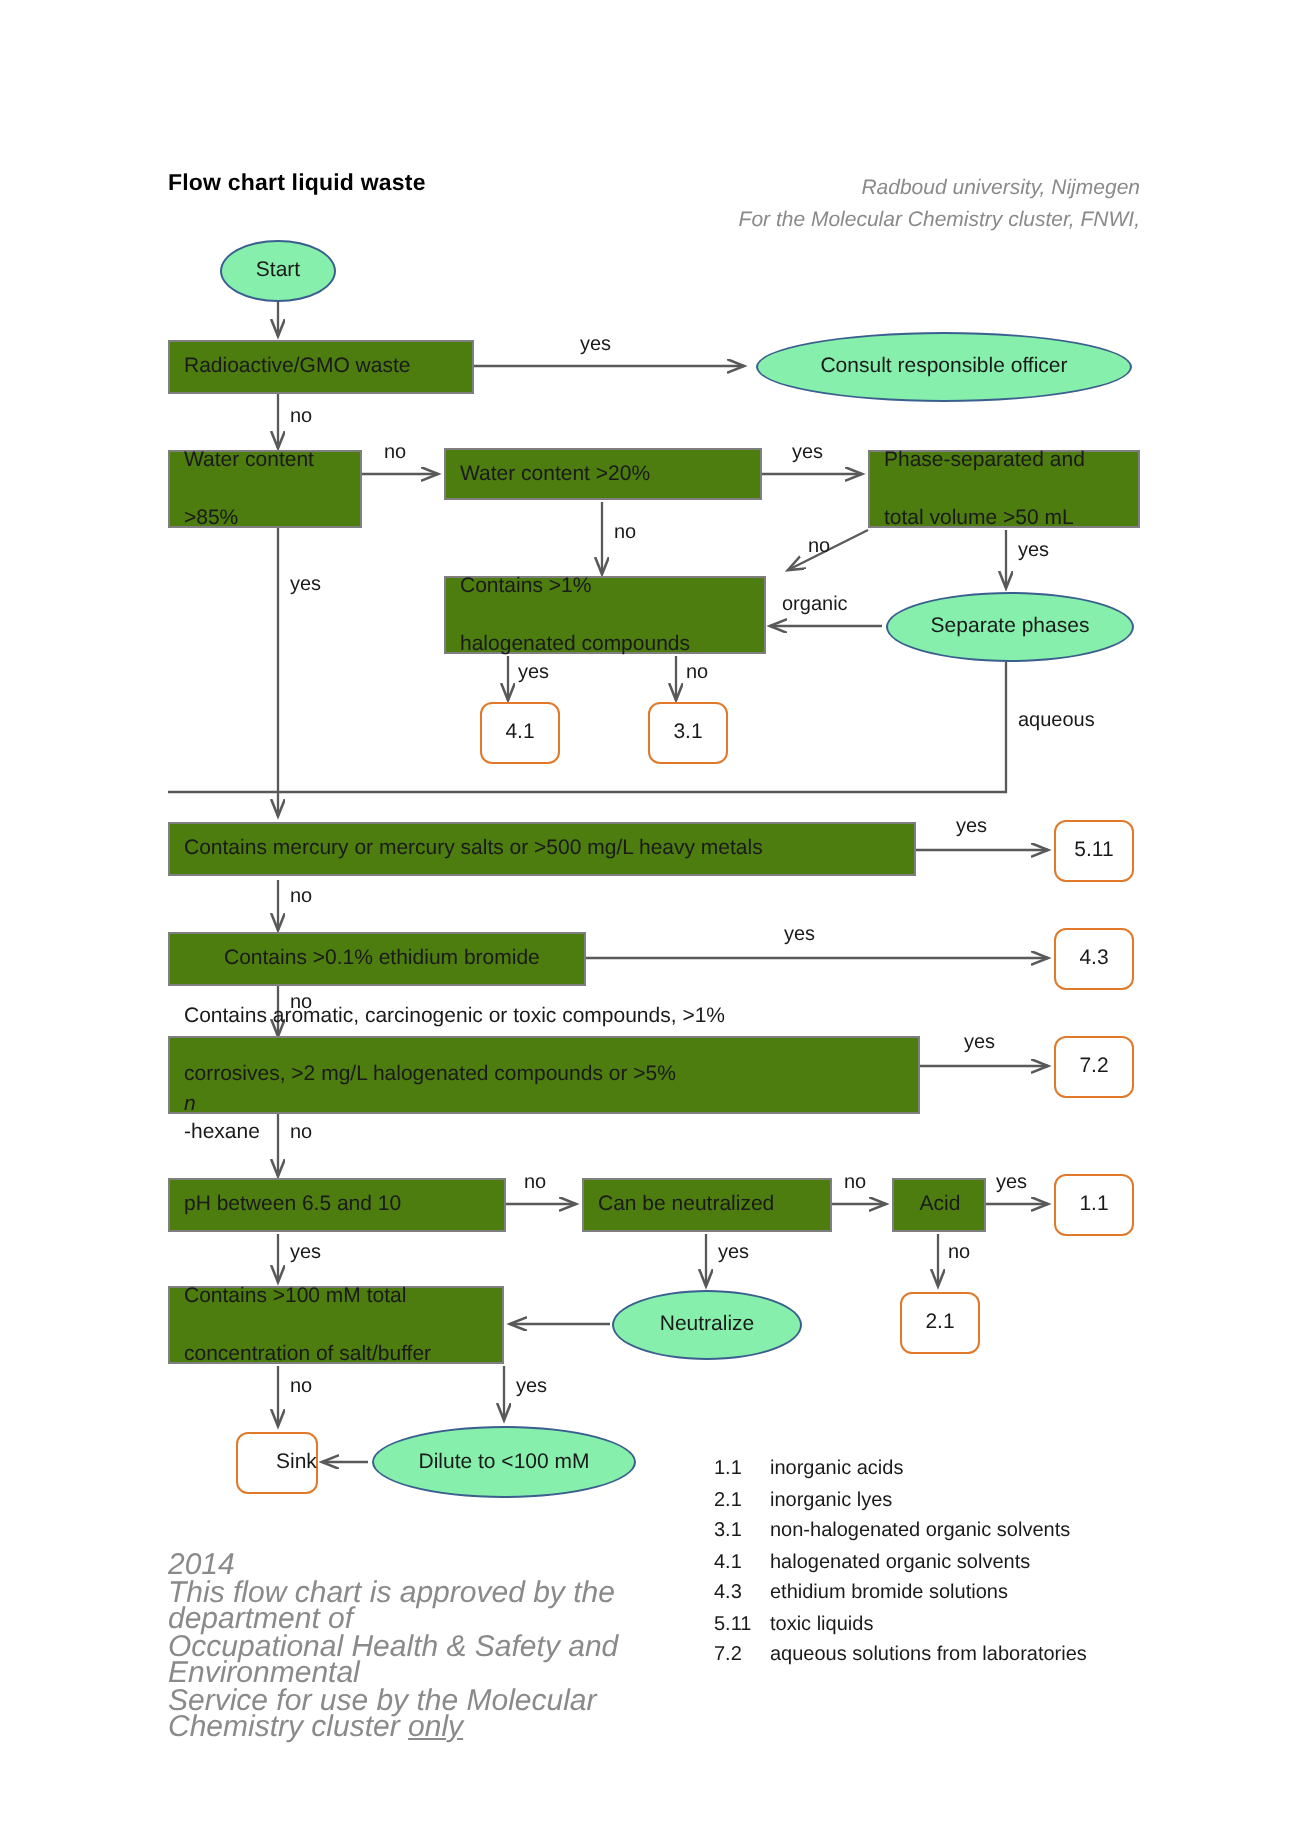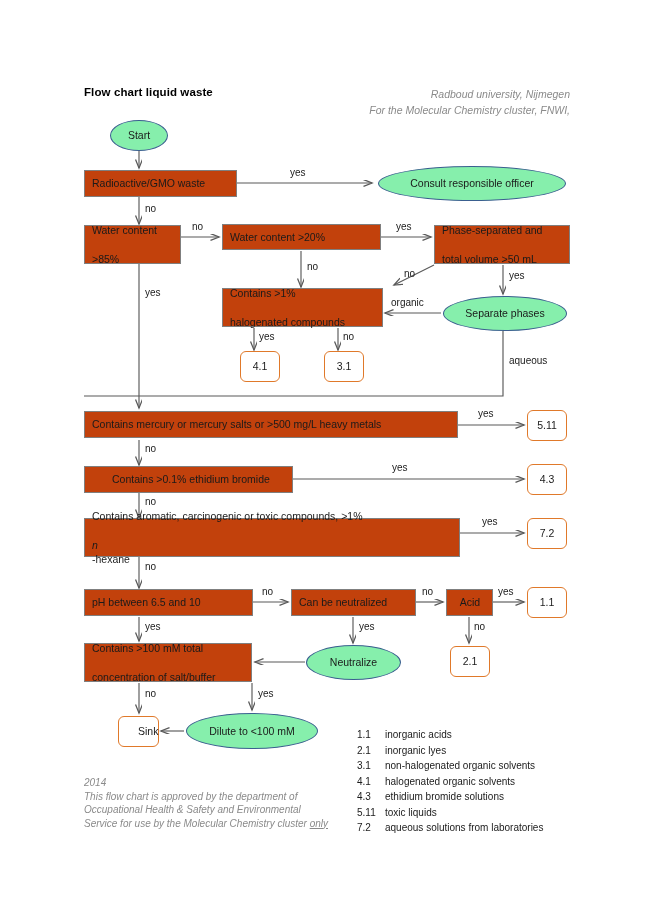--- a/index.html
+++ b/index.html
@@ -36,21 +36,21 @@
   .subtitle {
     position: absolute;
     font-size: 10.5px;
     font-style: italic;
     color: #8a8a8a;
     text-align: right;
     line-height: 16px;
   }
   .footer {
     position: absolute;
-    font-size: 10px;
+    font-size: 15px;
     font-style: italic;
     color: #8a8a8a;
     line-height: 13.5px;
   }
   .footer u { text-decoration: underline; }
 
   
   .legend {
     position: absolute;
     font-size: 10px;
@@ -66,21 +66,21 @@
     position: absolute;
     box-sizing: border-box;
     display: flex;
     align-items: center;
     font-size: 10.5px;
     line-height: 14.5px;
     color: #1a1a1a;
   }
   .box {
     border: 1px solid #7f7f7f;
-    background: #c2410c;
+    background: #4d7c0f;
     padding: 3px 6px 3px 7px;
   }
   .box.one-line { align-items: center; }
   .result {
     border: 1.6px solid #e0792a;
     border-radius: 6px;
     background: #ffffff;
     justify-content: center;
     text-align: center;
   }
@@ -246,20 +246,21 @@
   </div>
 
   <div class="node result" style="left:527px; top:464px; width:40px; height:31px;">
     <span>4.3</span>
   </div>
 
   <div class="node box" style="left:84px; top:518px; width:376px; height:39px;">
     <span>
       <span>Contains aromatic, carcinogenic or toxic compounds, &gt;1%</span><br>
       <span>
+          <span>corrosives, &gt;2 mg/L halogenated compounds or &gt;5% </span>
           <span class="ital">n</span>
           <span>-hexane</span>
         </span>
     </span>
   </div>
 
   <div class="node result" style="left:527px; top:518px; width:40px; height:31px;">
     <span>7.2</span>
   </div>
 

